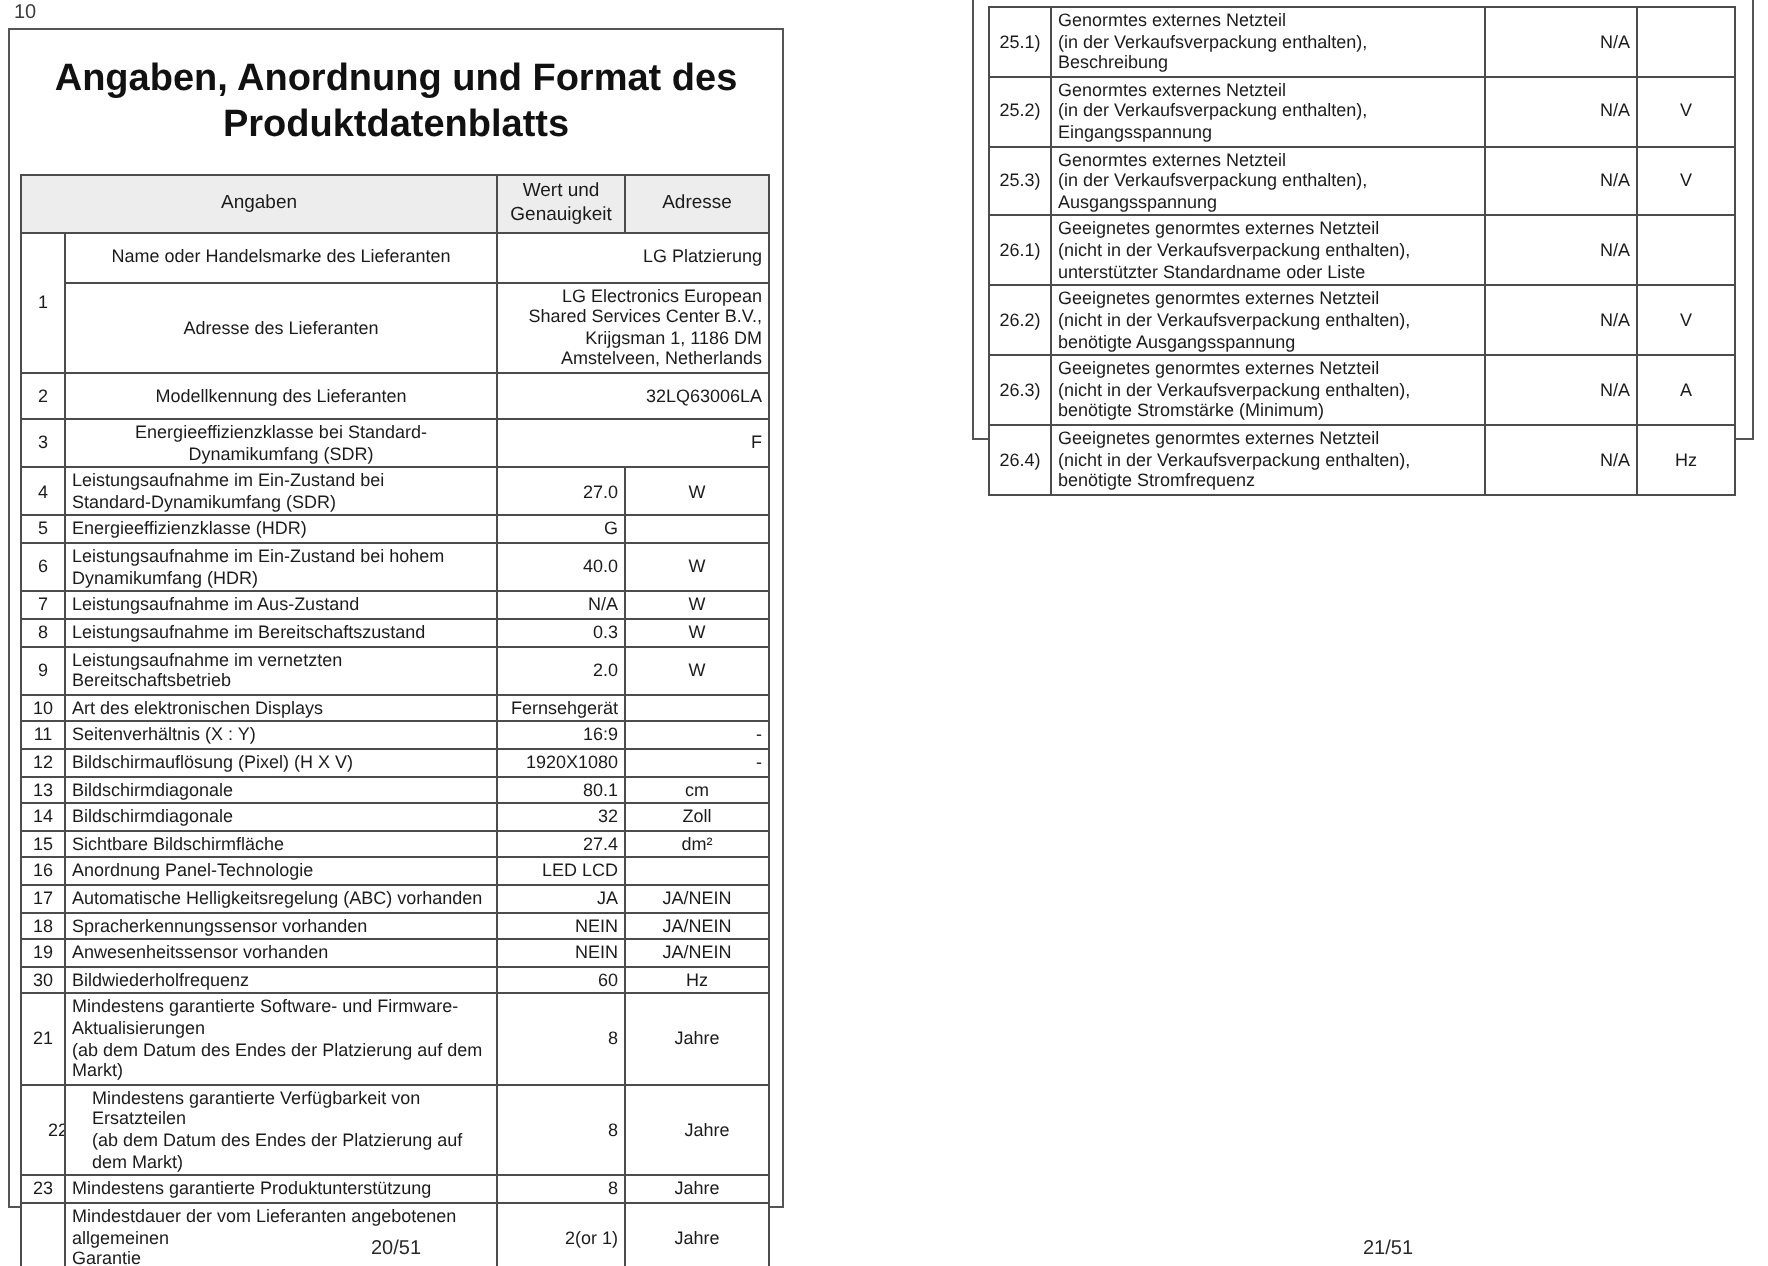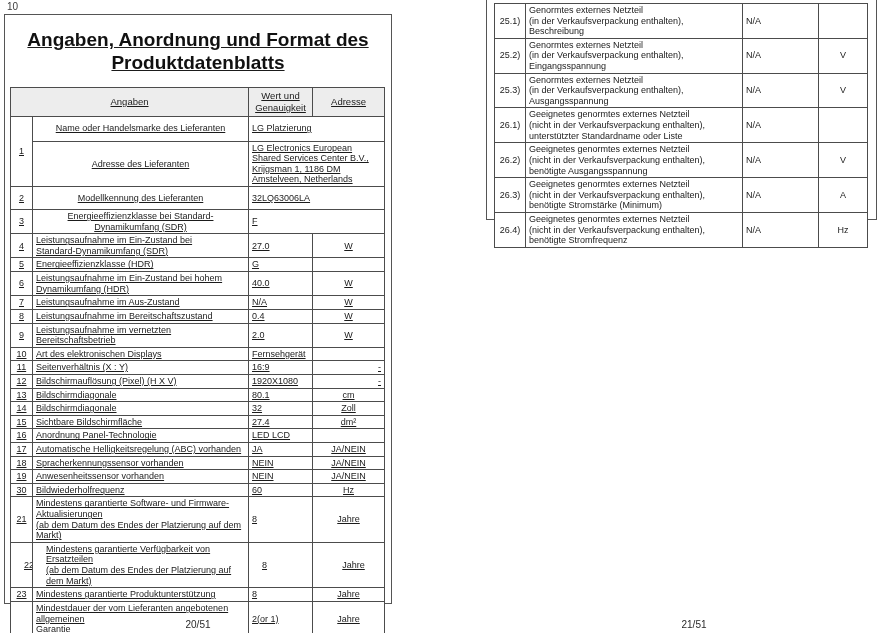--- a/index.html
+++ b/index.html
@@ -4,41 +4,41 @@
 <style>
   html,body{margin:0;padding:0;}
   body{
     position:relative;width:884px;height:633px;overflow:hidden;
     background:#ffffff;
     font-family:"Liberation Sans", sans-serif;
     color:#1b1b1b;
   }
   #corner-label{position:absolute;top:1px;left:7px;font-size:10px;color:#3c3c3c;}
   .page-frame{position:absolute;border:1px solid #555;background:#fff;box-sizing:border-box;}
-  #page-left{left:4px;top:14px;width:388px;height:590px;text-decoration:underline;}
+  #page-left{left:4px;top:14px;width:388px;height:590px;}
   #page-right{left:486px;top:-10px;width:391px;height:230px;}
   .doc-title{
     margin:14px 8px 0 8px;text-align:center;font-weight:bold;
     font-size:19px;line-height:1.2;white-space:pre-line;color:#111;
   }
   table{border-collapse:collapse;table-layout:fixed;background:#fff;}
   #left-table{width:374px;margin:12px 0 0 5px;}
   #right-table{width:373px;margin:12px 0 0 7px;}
   td,th{
     border:1px solid #4c4c4c;font-size:9px;line-height:1.18;
     vertical-align:middle;padding:1px 3px;overflow:hidden;color:#1b1b1b;
   }
   th{
     background:#ededed;font-weight:normal;font-size:9.5px;text-align:center;
     white-space:pre-line;height:26px;
   }
   .c-num{text-align:center;padding:1px 0;}
   .c-desc{text-align:left;white-space:pre-line;}
   .c-desc.center{text-align:center;}
-  .c-val{text-align:left;margin-left:21px;}
+  .c-val{text-align:right;margin-left:21px;}
   .c-unit{text-align:center;}
   .c-unit.dash{text-align:right;padding-right:3px;}
   
   #left-tbody tr:nth-child(1)>td{height:22px;}
   #left-tbody tr:nth-child(2)>td{height:42px;}
   #left-tbody tr:nth-child(3)>td{height:20px;}
   #left-tbody tr:nth-child(4)>td{height:20px;}
   #left-tbody tr:nth-child(5)>td{height:20px;}
   #left-tbody tr:nth-child(7)>td{height:20px;}
   #left-tbody tr:nth-child(22)>td{height:38px;}
@@ -117,21 +117,21 @@
         </tr>
         <tr>
           <td class="c-num">7</td>
           <td class="c-desc">Leistungsaufnahme im Aus-Zustand</td>
           <td class="c-val">N/A</td>
           <td class="c-unit">W</td>
         </tr>
         <tr>
           <td class="c-num">8</td>
           <td class="c-desc">Leistungsaufnahme im Bereitschaftszustand</td>
-          <td class="c-val">0.4</td>
+          <td class="c-val">0.3</td>
           <td class="c-unit">W</td>
         </tr>
         <tr>
           <td class="c-num">9</td>
           <td class="c-desc">Leistungsaufnahme im vernetzten Bereitschaftsbetrieb</td>
           <td class="c-val">2.0</td>
           <td class="c-unit">W</td>
         </tr>
         <tr>
           <td class="c-num">10</td>

